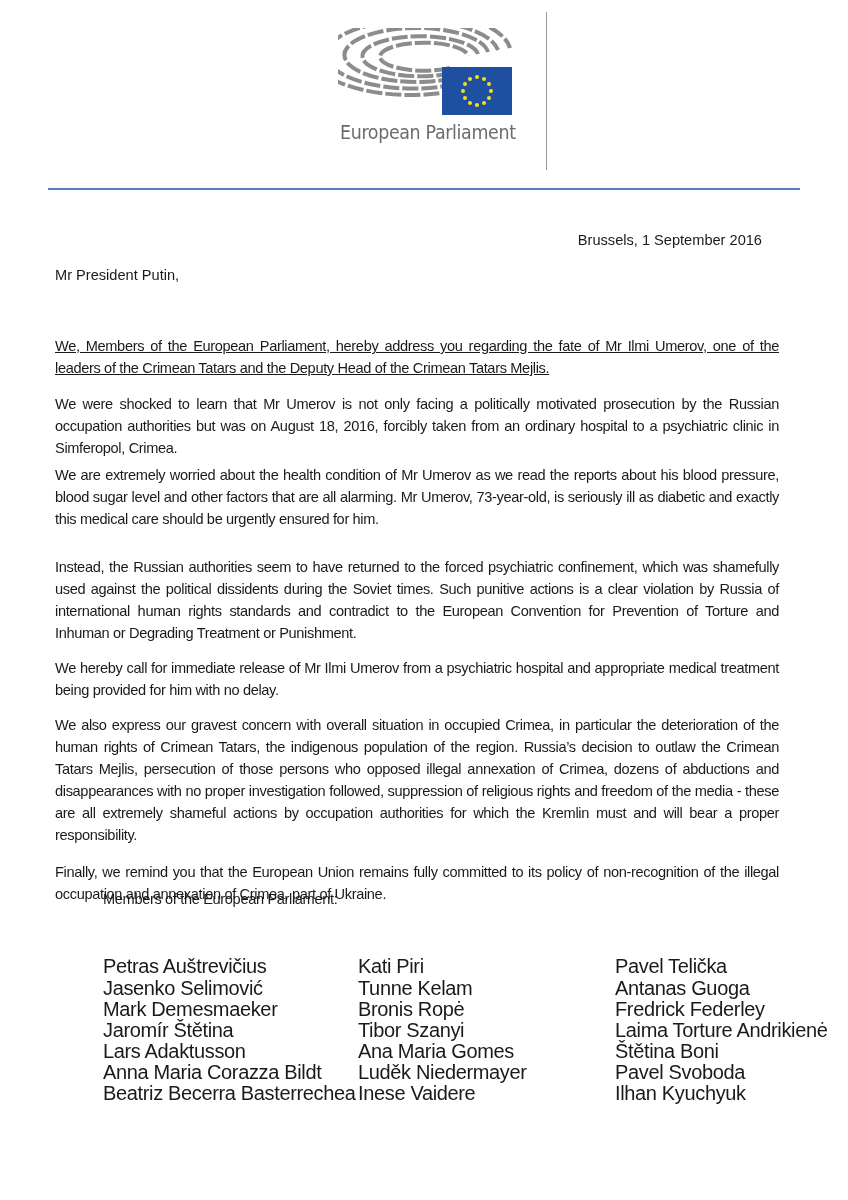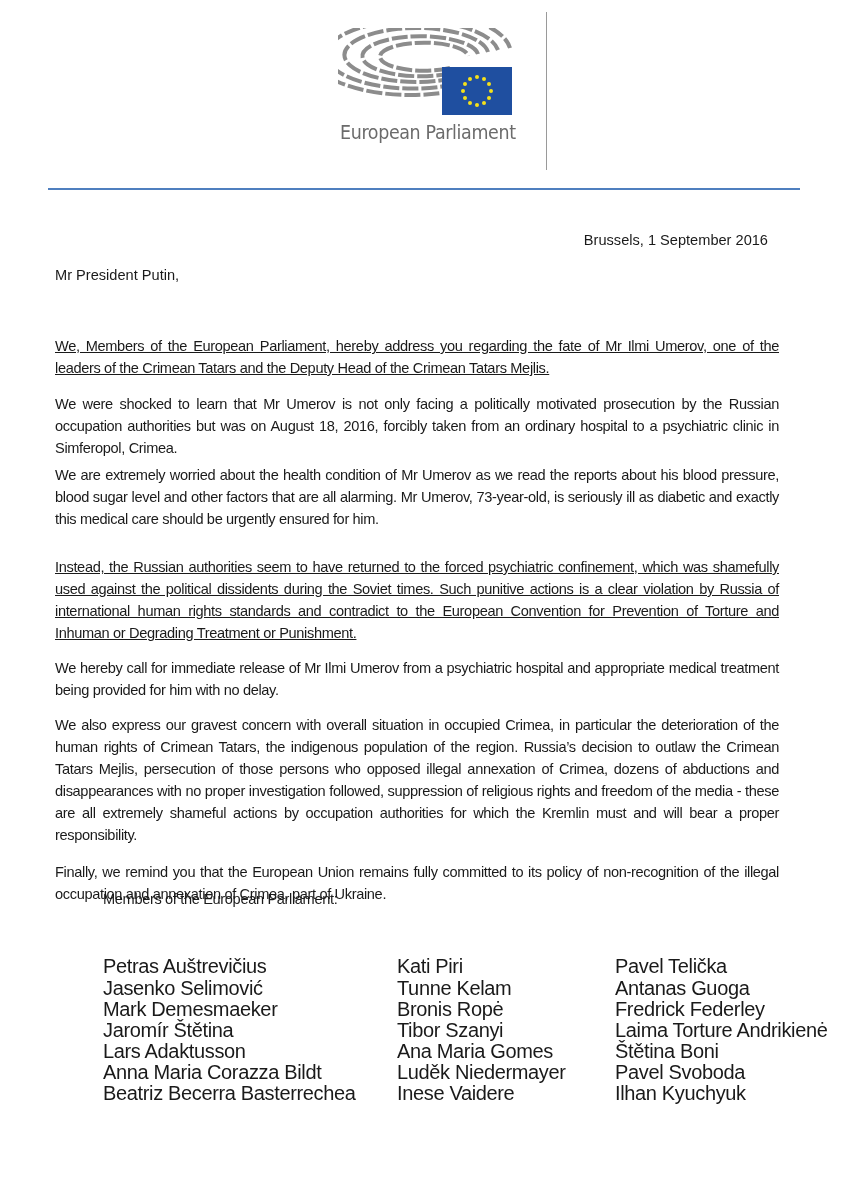--- a/index.html
+++ b/index.html
@@ -11,35 +11,35 @@
   .logo-svg { position: absolute; left: 0; top: 0; }
   .logo-text {
     position: absolute; left: 2px; top: 93px; font-size: 19px; color: #6b6b6b;
     font-family: "DejaVu Sans", sans-serif; letter-spacing: -0.4px; white-space: nowrap;
     transform: scaleX(0.92); transform-origin: left center;
   }
   .vline { position: absolute; left: 546px; top: 12px; width: 1px; height: 158px; background: #9a9a9a; }
   .hline { position: absolute; left: 48px; top: 188px; width: 752px; height: 2px; background: #4f7fbf; }
 
   .text { position: absolute; font-size: 14.6px; line-height: 22px; font-family: "Liberation Sans", sans-serif; }
-  .date { right: 80px; top: 229px; text-align: right; }
+  .date { right: 86px; top: 229px; text-align: right; }
   .salutation { left: 55px; top: 264px; }
   .para { left: 55px; width: 724px; text-align: justify; text-align-last: left; letter-spacing: -0.35px; }
   .p1 { top: 335px; text-decoration: underline; }
   .p2 { top: 393px; }
   .p3 { top: 464px; }
-  .p4 { top: 556px; text-decoration: underline; }
+  .p4 { top: 556px; }
   .p5 { top: 657px; }
   .p6 { top: 714px; }
   .p7 { top: 861px; }
   .members-title { left: 103px; top: 888px; letter-spacing: -0.35px; }
   .members { position: absolute; left: 103px; top: 956px; width: 700px; }
   .col { position: absolute; top: 0; }
   .col0 { left: 0; }
-  .col1 { left: 255px; margin-left: 39px; }
+  .col1 { left: 255px; }
   .col2 { left: 512px; }
   .name { font-size: 20px; line-height: 21px; letter-spacing: -0.35px; white-space: nowrap; }
   .name:first-child { margin-bottom: 1px; }
 </style>
 </head>
 <body>
 
 <div>
   <div class="logo-wrap">
     <svg class="logo-svg" width="180" height="90" viewBox="0 0 180 90">

